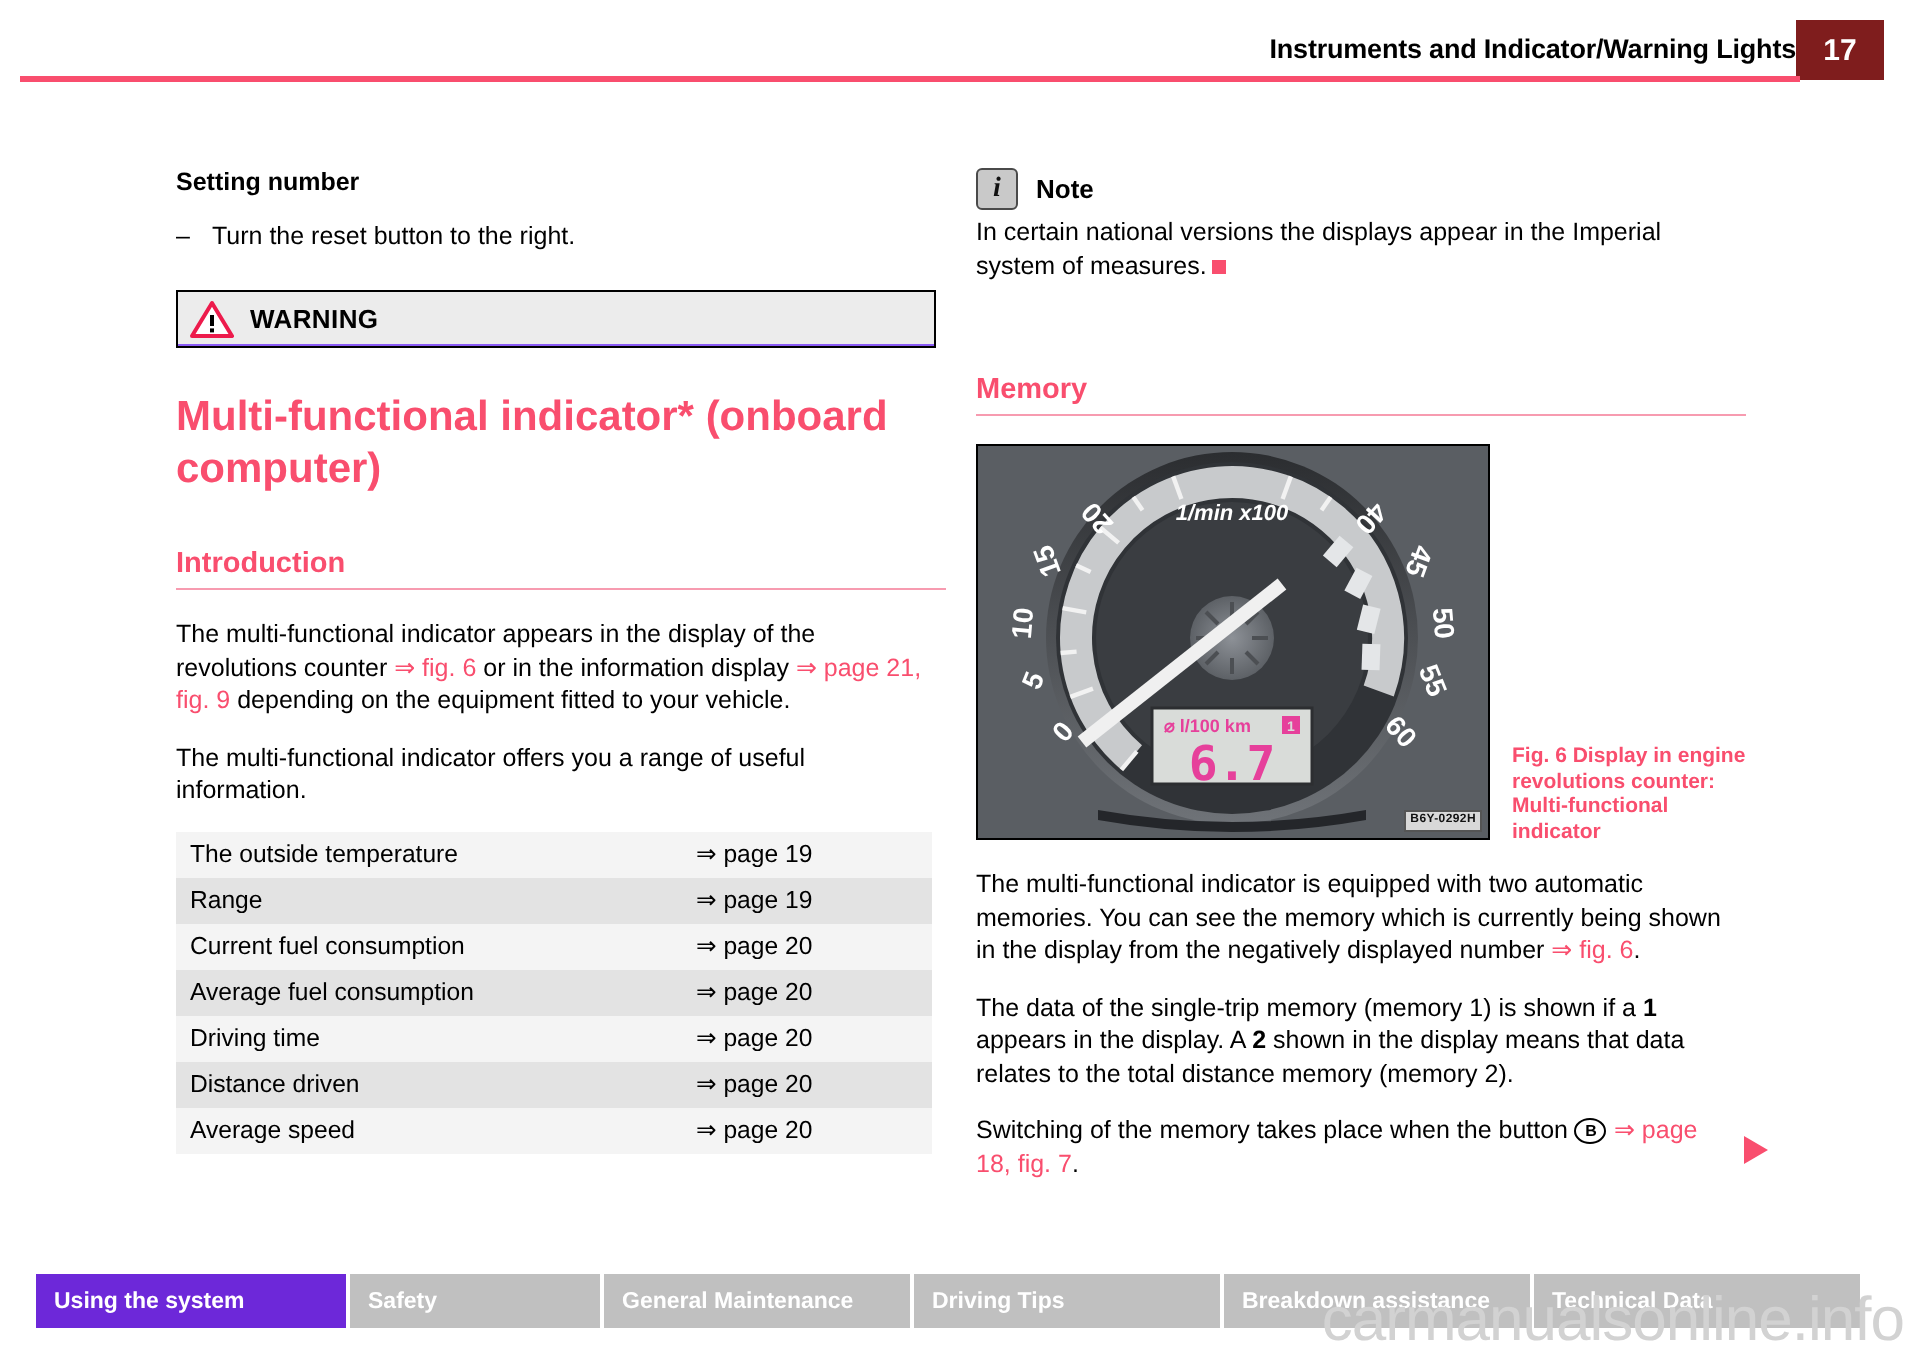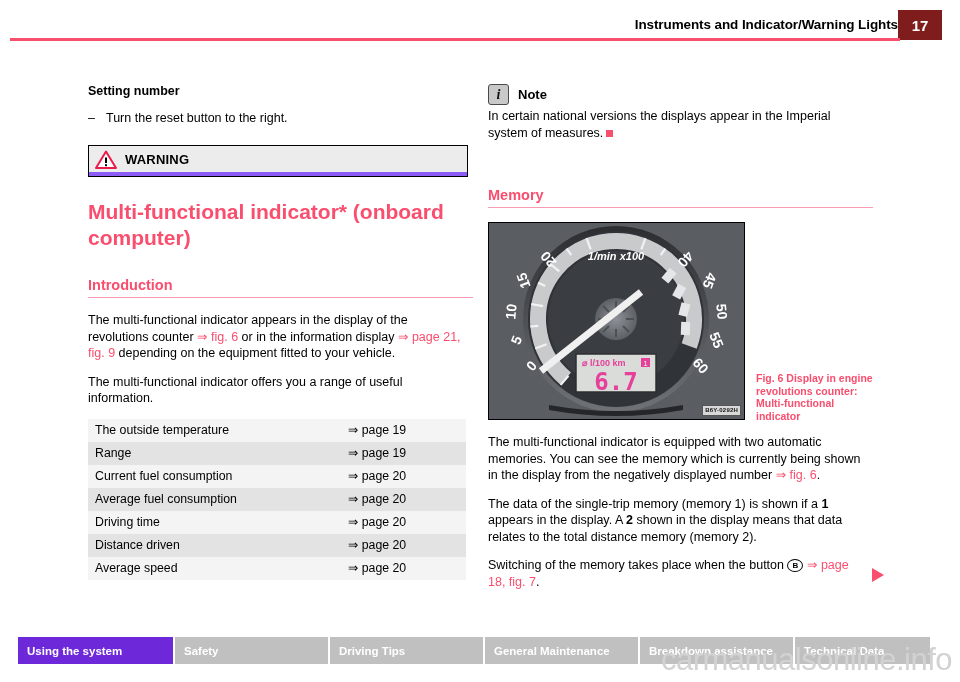--- a/index.html
+++ b/index.html
@@ -83,21 +83,21 @@
 
   
   .warning-box {
     border: 1px solid #000;
     margin: 0 0 18px 0;
     width: 378px;
     background: #fff;
   }
   .warning-head {
     background: #ececec;
-    border-bottom: 4px solid #8b5cf6;
+    border-bottom: 1px solid #8b5cf6;
     height: 26px;
     display: flex;
     align-items: center;
     padding-left: 6px;
   }
   .warn-tri {
     width: 22px; height: 19px;
     flex: none;
     margin-right: 8px;
   }
@@ -260,21 +260,21 @@
     font-size: 11.5px;
     font-weight: bold;
     display: flex;
     align-items: center;
     padding-left: 9px;
     margin-right: 2px;
     box-sizing: border-box;
   }
   .footer-tab.active { background: #6d28d9; }
   .ft0 { width: 155px; }
-  .ft1 { width: 153px; }
+  .ft1 { width: 125px; }
   .ft2 { width: 153px; }
   .ft3 { width: 153px; }
   .ft4 { width: 153px; }
   .ft5 { flex: 1; margin-right: 12px; }
 
   .watermark {
     position: absolute;
     right: 8px; bottom: 4px;
     font-size: 31px;
     color: #d2d2d2;
@@ -486,19 +486,19 @@
   <p class="body"><span>The data of the single-trip memory (memory 1) is shown if a </span><span class="bold">1</span><span> appears in the display. A </span><span class="bold">2</span><span> shown in the display means that data relates to the total distance memory (memory 2).</span></p>
 
   <p class="body"><span>Switching of the memory takes place when the button </span><span class="btn-b">B</span> <span class="ref">⇒ page 18, fig. 7</span><span>.</span></p>
 </div>
 
 <div class="cont-arrow"></div>
 
 <div class="footer">
   <div class="footer-tab ft0 active">Using the system</div>
   <div class="footer-tab ft1">Safety</div>
+  <div class="footer-tab ft3">General Maintenance</div>
   <div class="footer-tab ft2">Driving Tips</div>
-  <div class="footer-tab ft3">General Maintenance</div>
   <div class="footer-tab ft4">Breakdown assistance</div>
   <div class="footer-tab ft5">Technical Data</div>
 </div>
 
 <div class="watermark">carmanualsonline.info</div>
 
 </body></html>

